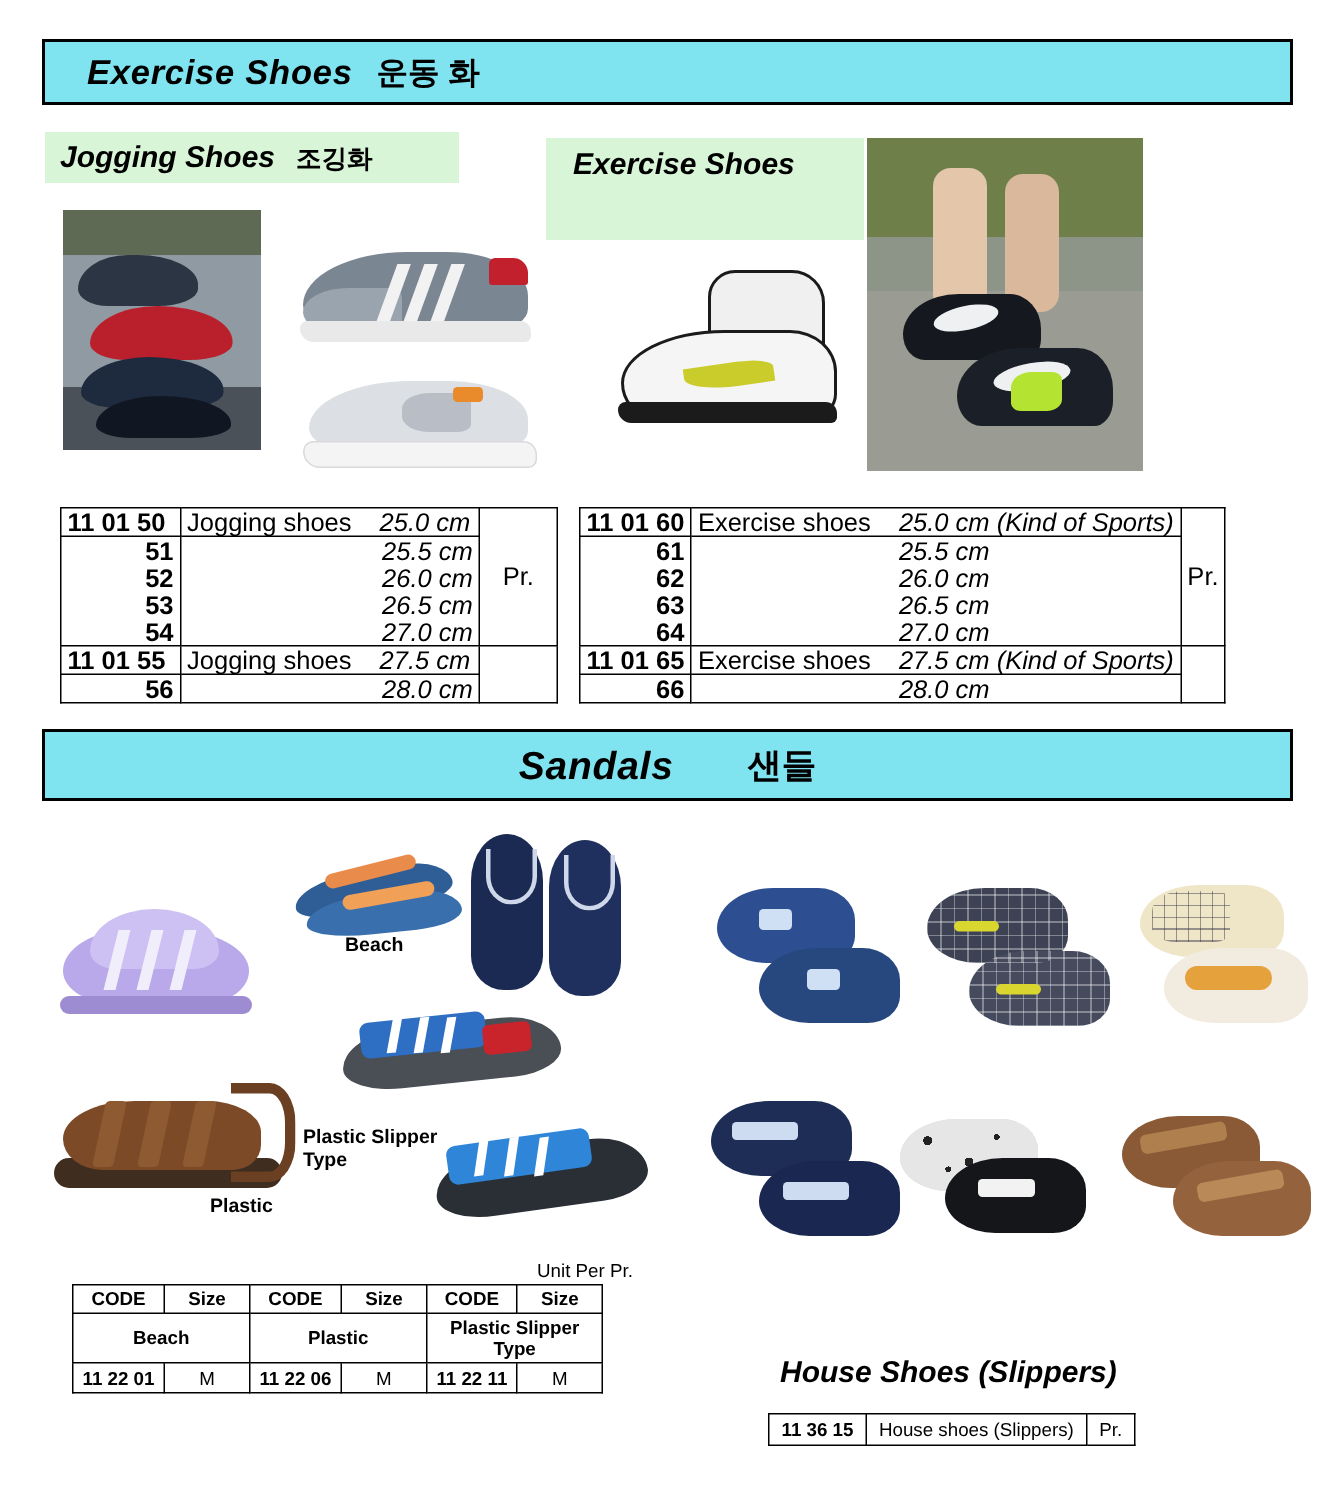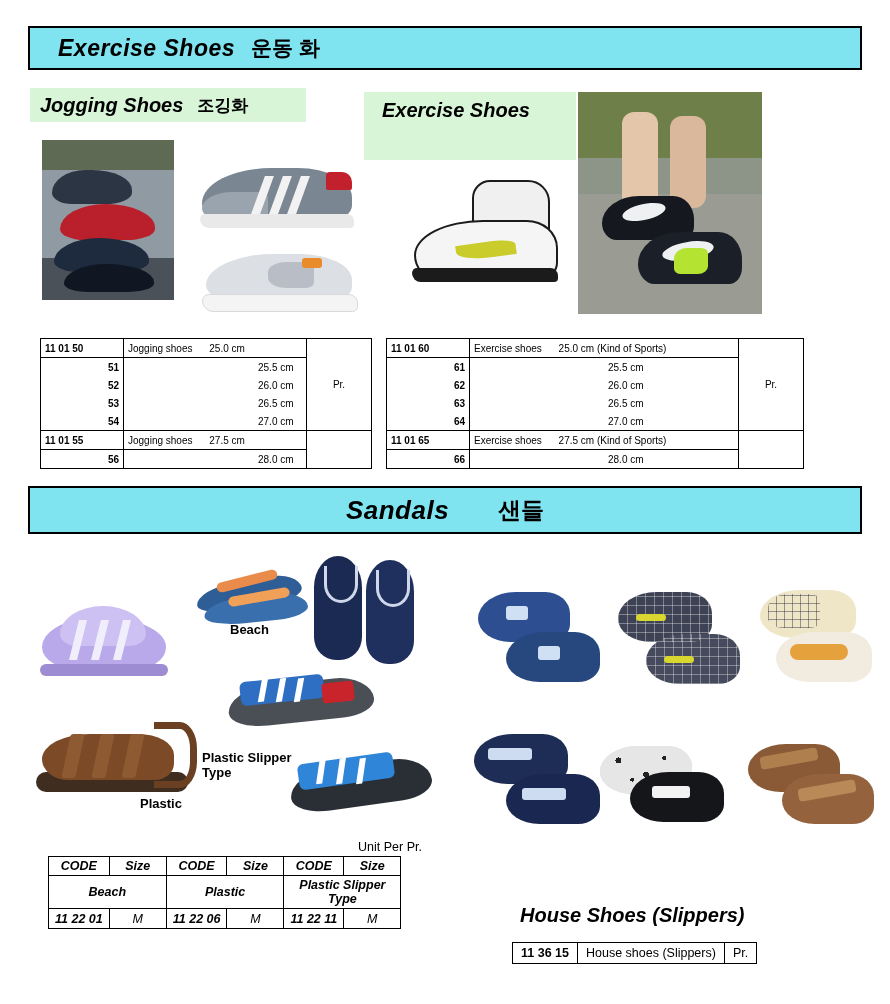--- a/index.html
+++ b/index.html
@@ -126,31 +126,31 @@
   #ph-exercise-photo .sh1 { position:absolute; left:24px; top:104px; width:92px; height:44px; background:#15181f; border-radius: 46% 26% 14% 18% / 70% 60% 36% 44%;}
   #ph-exercise-photo .sh2 { position:absolute; left:60px; top:140px; width:104px; height:52px; background:#1b1f27; border-radius: 46% 26% 14% 18% / 70% 60% 36% 44%;}
   #ph-exercise-photo .nb1 { position:absolute; left:44px; top:112px; width:44px; height:16px; background:#eef0f2; border-radius:50%; transform:rotate(-12deg);}
   #ph-exercise-photo .nb2 { position:absolute; left:84px; top:150px; width:52px; height:18px; background:#eef0f2; border-radius:50%; transform:rotate(-10deg);}
   #ph-exercise-photo .gr1 { position:absolute; left:96px; top:156px; width:34px; height:26px; background:#b4e332; border-radius:40% 20% 30% 20%;}
 
   
   table.codetable {
     position: absolute;
     border-collapse: collapse;
-    font-size: 10px;
+    font-size: 17px;
   }
   table.codetable td {
     border: 1px solid #000;
     padding: 1px 4px;
     vertical-align: middle;
     white-space: nowrap;
   }
   .code-cell { font-weight: bold; text-align: left; width: 74px; }
   .desc-cell { text-align: left; }
-  .size-col { padding-left: 14px; }
+  .size-col { padding-left: 14px; font-style: italic; }
   .unit-cell { text-align: center; width: 56px; }
   .noborder-top { border-top: none !important; }
   .noborder-bot { border-bottom: none !important; }
   .nb-lr { border-left: none !important; border-right: none !important; }
   .row-tight td { height: 16px; line-height: 15px; }
 
   #tbl-jogging { left: 40px; top: 338px; width: 332px; }
   #tbl-exercise { left: 386px; top: 338px; width: 418px; }
 
   
@@ -254,21 +254,21 @@
   #cap-plastic { left: 140px; top: 796px; }
   #cap-pst { left: 202px; top: 750px; line-height: 15px; }
 
   
   #unit-per { position: absolute; left: 358px; top: 840px; font-size: 12.5px; }
   #tbl-sandals {
     position: absolute; left: 48px; top: 856px;
     border-collapse: collapse; font-size: 12.5px;
   }
   #tbl-sandals td {
-    border: 1px solid #000; text-align: center; padding: 2px 6px; white-space: nowrap; font-style: italic;
+    border: 1px solid #000; text-align: center; padding: 2px 6px; white-space: nowrap;
   }
   #tbl-sandals .hdr { font-weight: bold; }
   #tbl-sandals .grp { font-weight: bold; }
   #tbl-sandals .code { font-weight: bold; text-align: right; padding-right: 6px; }
   #tbl-sandals .size { width: 44px; }
   #tbl-sandals .tight td { height: 15px; line-height: 14px; }
 
   
   #house-title {
     position: absolute; left: 520px; top: 904px;

